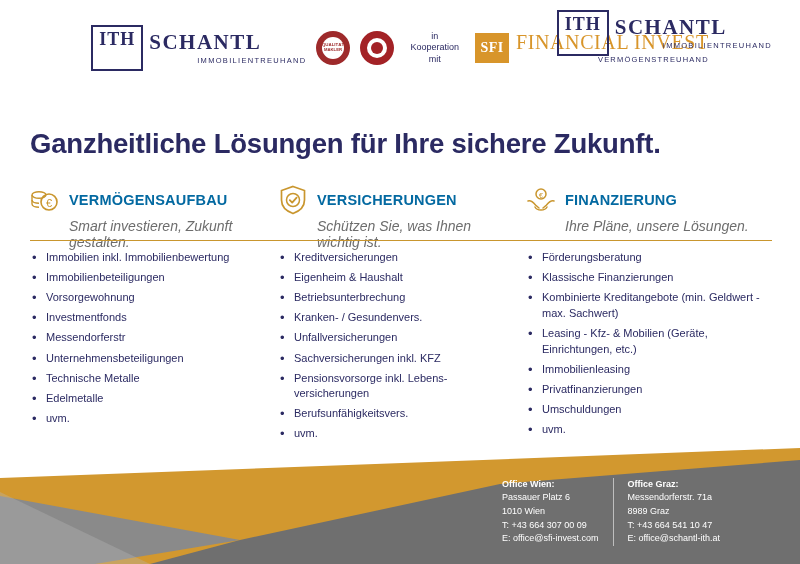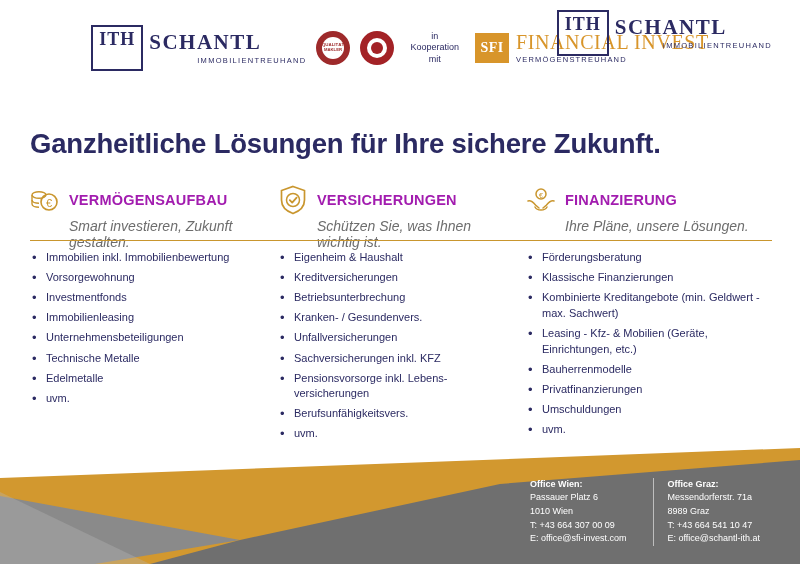--- a/index.html
+++ b/index.html
@@ -47,21 +47,21 @@
     display: flex; align-items: center; justify-content: center;
     text-align: center; line-height: 1.05;
     font-size: 5.5px; font-weight: bold; color: #ffffff;
   }
   .seal.red { background: #9e2a2b; }
   .seal.red2 { background: #a32226; }
   .kooperation {
     color: #2b2a62; font-size: 9px; line-height: 1.25; text-align: center;
     padding: 0 6px;
   }
-  .sfi-logo { display: flex; align-items: center; gap: 7px; }
+  .sfi-logo { display: flex; align-items: center; gap: 7px; text-align: right; }
   .sfi-mark {
     width: 34px; height: 30px; background: #d8952a;
     color: #ffffff; font-weight: bold; font-size: 14px;
     display: flex; align-items: center; justify-content: center;
     font-family: "Liberation Serif", serif; letter-spacing: 0.5px;
   }
   .sfi-text .sfi-name {
     color: #d8952a; font-weight: normal; font-size: 20px; letter-spacing: 0.6px;
     line-height: 1; font-family: "Liberation Serif", serif;
   }
@@ -90,21 +90,21 @@
     display: flex;
   }
   .col { width: 248px; padding-right: 14px; }
   .col-head { display: flex; align-items: center; gap: 9px; }
   .col-icon {
     width: 30px; height: 30px; flex: 0 0 30px;
     display: flex; align-items: center; justify-content: center;
     color: #c9962e;
   }
   .col-title {
-    color: #a21caf; font-size: 14.5px; font-weight: bold; letter-spacing: 0.2px;
+    color: #0369a1; font-size: 14.5px; font-weight: bold; letter-spacing: 0.2px;
     text-transform: uppercase;
   }
   .col-sub {
     color: #6d6d6d; font-size: 14px; font-style: italic; margin-top: 3px;
     margin-left: 39px;
   }
   .rule {
     position: absolute; left: 30px; top: 240px; width: 742px;
     height: 1px; background: #c9962e;
   }
@@ -125,22 +125,22 @@
   .list-col li::before {
     content: "\2022";
     position: absolute; left: 2px; top: -1px;
     color: #2b2a62; font-size: 13px;
   }
 
   
   .banner { position: absolute; left: 0; bottom: 0; width: 800px; height: 116px; }
   .banner svg { display: block; }
   .contacts {
-    position: absolute; left: 516px; bottom: 18px;
-    display: flex; gap: 12px;
+    position: absolute; left: 488px; bottom: 18px;
+    display: flex; gap: 0px;
     color: #ffffff;
   }
   .contact-block { padding: 0 14px; font-size: 9px; line-height: 1.52; }
   .contact-block.right { border-left: 1px solid rgba(255,255,255,0.55); }
   .contact-title { font-weight: bold; }
 
   .sr { position: absolute; width: 1px; height: 1px; overflow: hidden; clip: rect(0,0,0,0); }
 </style>
 </head>
 <body>
@@ -257,49 +257,50 @@
     </div>
 
   </div>
 
   <div class="rule"></div>
 
   <div class="lists">
     <div class="list-col">
       <ul>
         <li>Immobilien inkl. Immobilienbewertung</li>
+        <li>Immobilienbeteiligungen</li>
         <li>Vorsorgewohnung</li>
         <li>Investmentfonds</li>
-        <li>Immobilienleasing</li>
+        <li>Messendorferstr</li>
         <li>Unternehmensbeteiligungen</li>
         <li>Technische Metalle</li>
         <li>Edelmetalle</li>
         <li>uvm.</li>
       </ul>
     </div>
     <div class="list-col">
       <ul>
+        <li>Kreditversicherungen</li>
         <li>Eigenheim &amp; Haushalt</li>
-        <li>Kreditversicherungen</li>
         <li>Betriebsunterbrechung</li>
         <li>Kranken- / Gesundenvers.</li>
         <li>Unfallversicherungen</li>
         <li>Sachversicherungen inkl. KFZ</li>
         <li>Pensionsvorsorge inkl. Lebens-versicherungen</li>
         <li>Berufsunfähigkeitsvers.</li>
         <li>uvm.</li>
       </ul>
     </div>
     <div class="list-col">
       <ul>
         <li>Förderungsberatung</li>
         <li>Klassische Finanzierungen</li>
         <li>Kombinierte Kreditangebote (min. Geldwert - max. Sachwert)</li>
         <li>Leasing - Kfz- &amp; Mobilien (Geräte, Einrichtungen, etc.)</li>
-        <li>Bauherrenmodelle</li>
+        <li>Immobilienleasing</li>
         <li>Privatfinanzierungen</li>
         <li>Umschuldungen</li>
         <li>uvm.</li>
       </ul>
     </div>
   </div>
 
   <div class="banner">
     <svg width="800" height="116" viewBox="0 0 800 116" aria-hidden="true">
       <polygon points="0,30 800,0 800,116 0,116" fill="#d2982f"></polygon>

